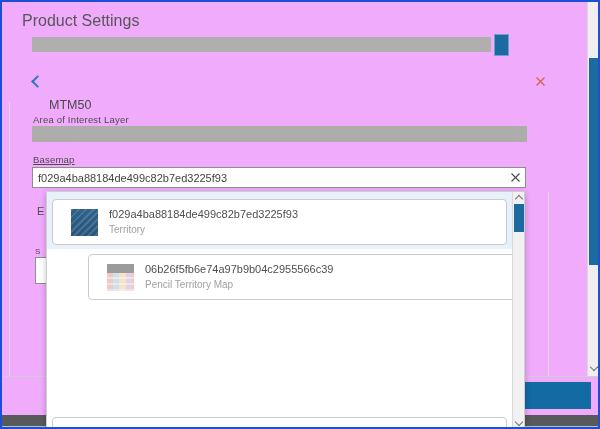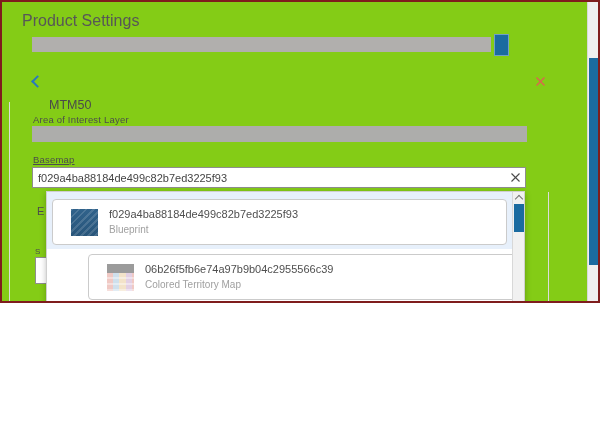--- a/index.html
+++ b/index.html
@@ -1,16 +1,16 @@
 <!DOCTYPE html>
 <html><head>
 <meta charset="utf-8">
 <style>
   html,body{margin:0;padding:0;background:#fff;font-family:"Liberation Sans",sans-serif;}
-  #screen{position:relative;width:600px;height:303px;background:#84cc16;border:2px solid #7f1d1d;box-sizing:border-box;overflow:hidden;}
+  #screen{position:relative;width:600px;height:429px;background:#f0abfc;border:2px solid #1d4ed8;box-sizing:border-box;overflow:hidden;}
   .abs{position:absolute;}
   .label{font-size:9.5px;color:#4c4c4c;letter-spacing:.2px;}
   .redbar{background:#b1afad;}
   
   .title{font-size:16px;color:#575757;}
   .back-label{font-size:12.5px;color:#4a4a4a;margin-top:48px;}
   .chev-left{width:7px;height:7px;border-left:2.5px solid #2a79bd;border-bottom:2.5px solid #2a79bd;transform:rotate(45deg);}
   
   .tinput{box-sizing:border-box;width:494px;height:21px;border:1px solid #8e8e8e;background:#fff;font-family:"Liberation Sans",sans-serif;font-size:11px;color:#444;padding:0 20px 0 5px;outline:none;}
   .hidden-label{font-size:11px;color:#4c4c4c;}
@@ -83,27 +83,27 @@
     <div class="sb-thumb abs" style="left:1px;top:56px;width:12px;height:207px;"></div>
     <div class="arrow arrow-down abs" style="left:3px;top:362px;"></div>
   </div>
 
   <div class="abs dropdown" style="left:44px;top:189px;">
     <div class="sel-row abs" style="left:0;top:0;width:465px;height:57px;"></div>
 
     <div class="card" style="top:7px;">
       <span class="thumb thumb-0"></span>
       <span class="item-id">f029a4ba88184de499c82b7ed3225f93</span>
-      <span class="item-name">Blueprint</span>
+      <span class="item-name">Territory</span>
     </div>
 
     <div class="card" style="top:62px;margin-left:36px;">
       <span class="thumb thumb-1"></span>
       <span class="item-id">06b26f5fb6e74a97b9b04c2955566c39</span>
-      <span class="item-name">Colored Territory Map</span>
+      <span class="item-name">Pencil Territory Map</span>
     </div>
 
 
 
     <div class="card" style="top:225px;"></div>
 
     <div class="abs sb-track" style="right:0;top:0;width:12px;height:236px;background:#f1f1f1;">
       <div class="arrow arrow-up abs" style="left:3px;top:4px;"></div>
       <div class="sb-thumb abs" style="left:1px;top:12px;width:11px;height:28px;"></div>
       <div class="arrow arrow-down abs" style="left:3px;top:227px;"></div>

